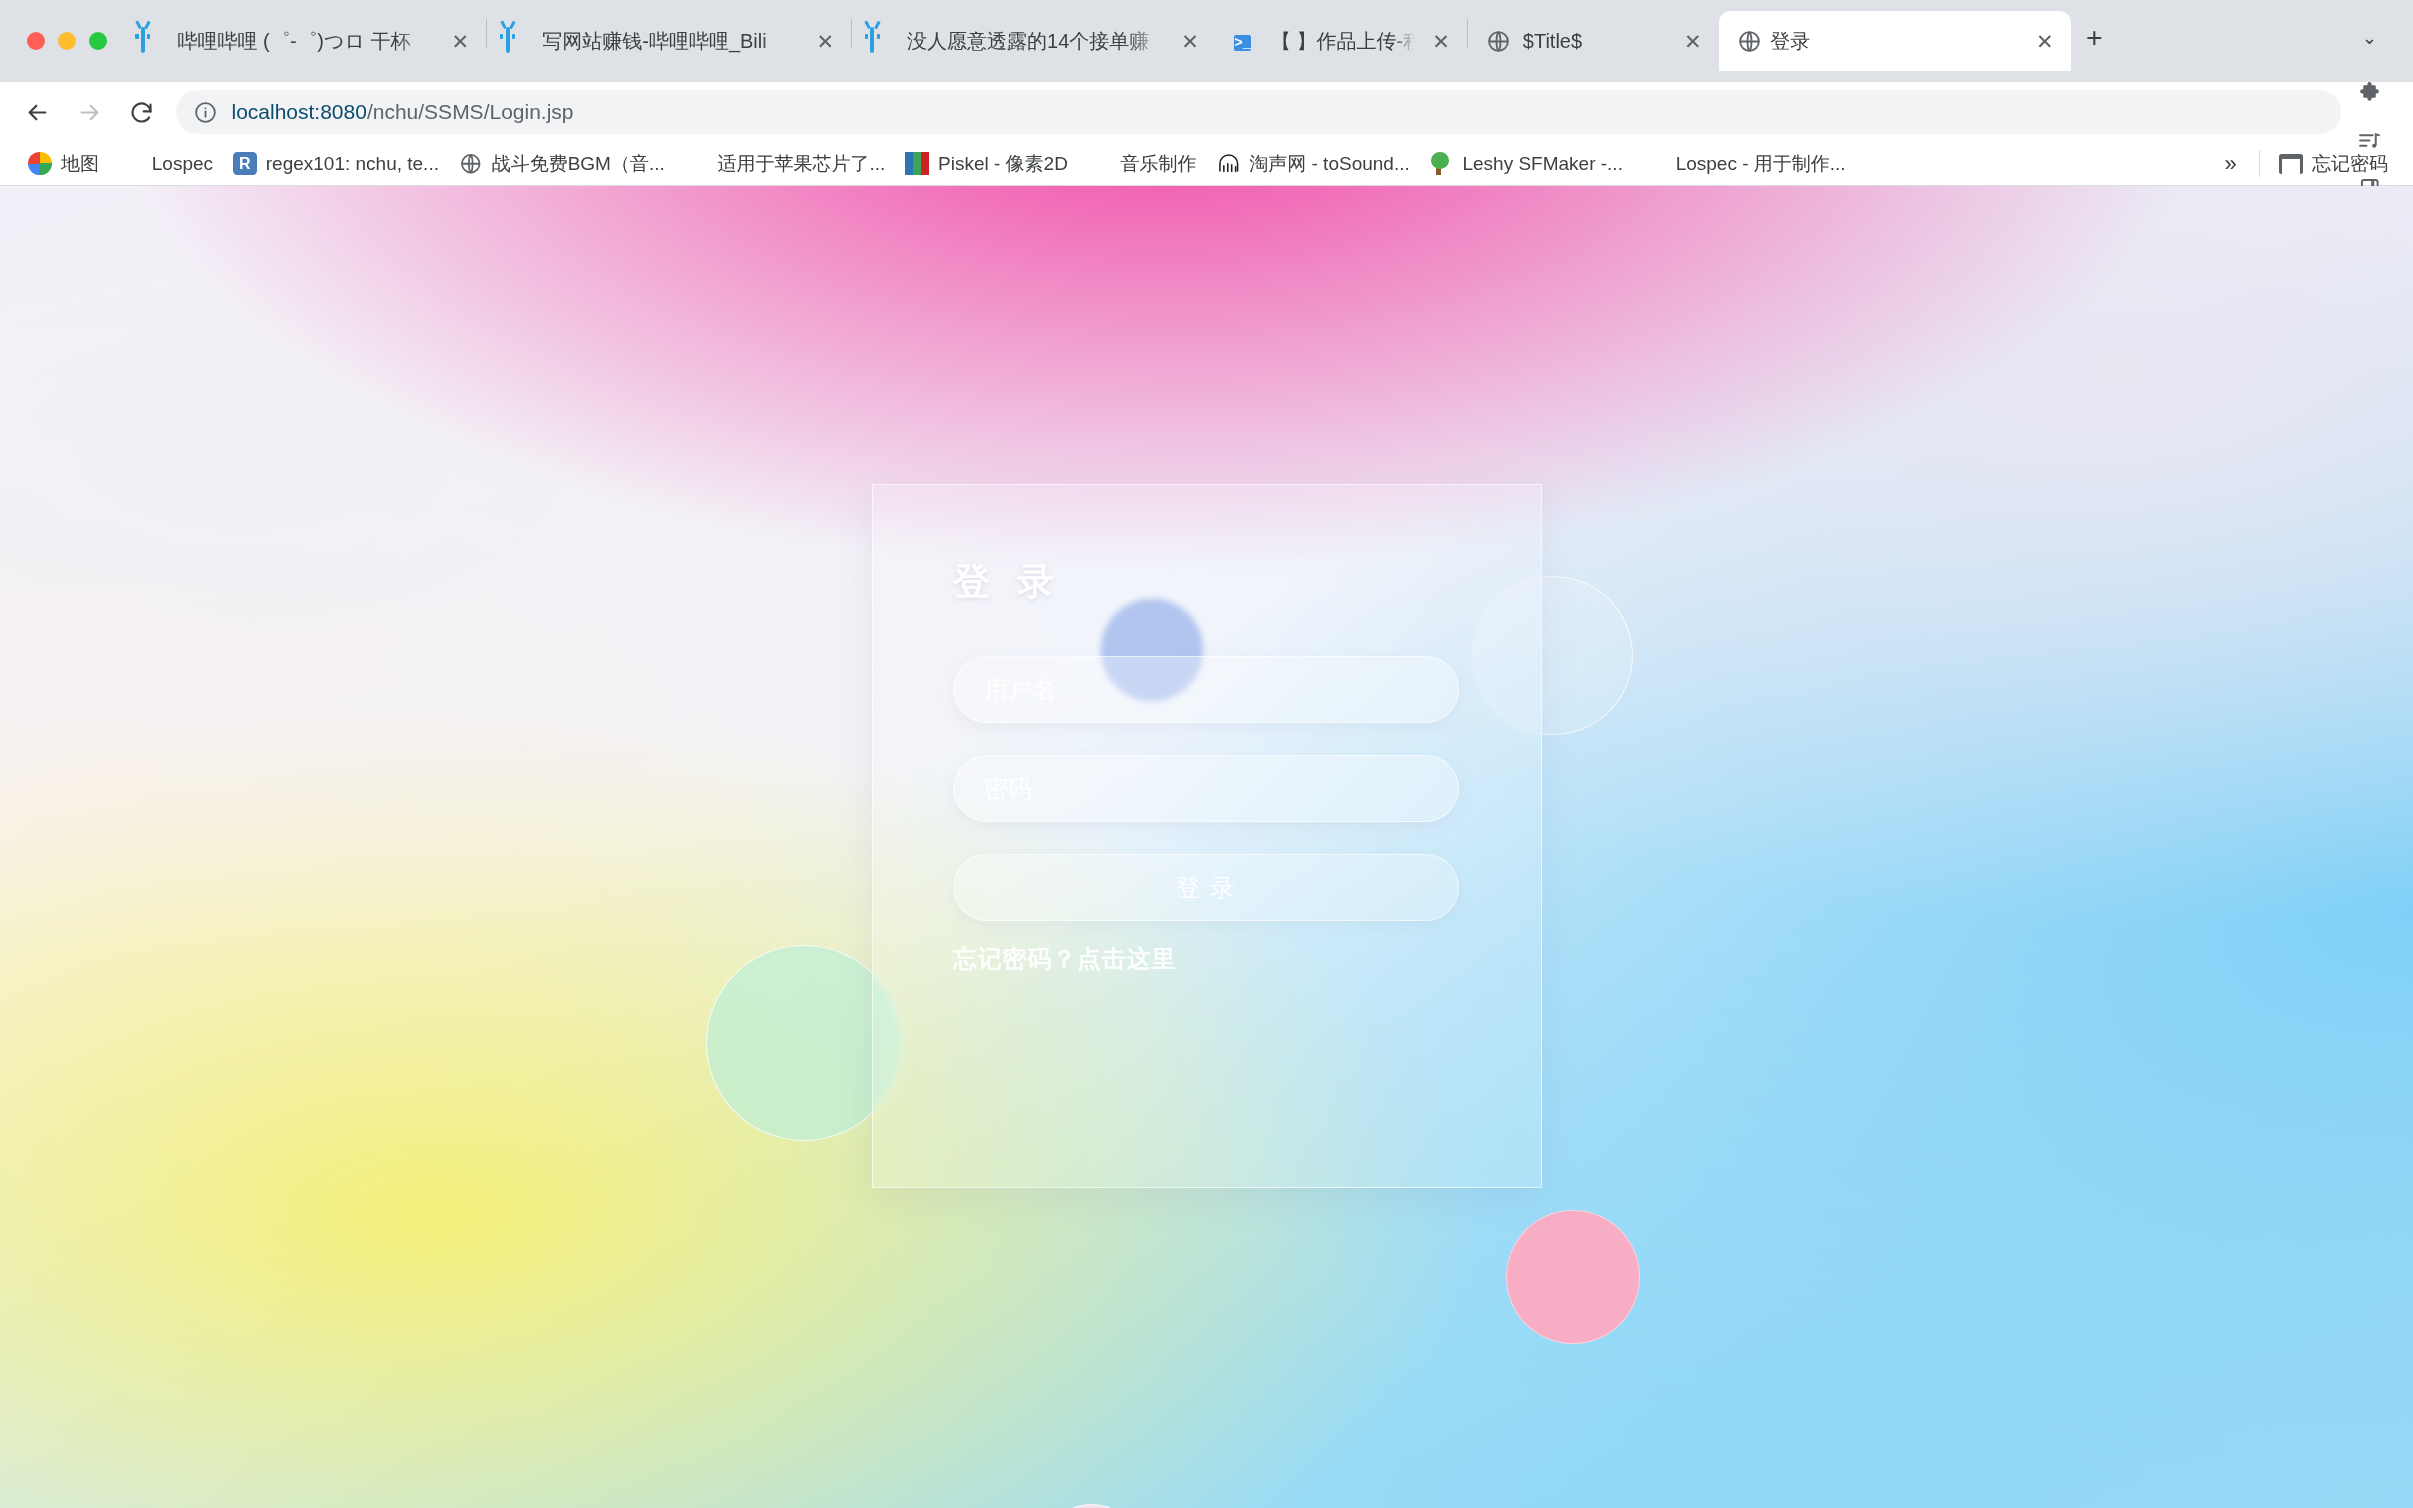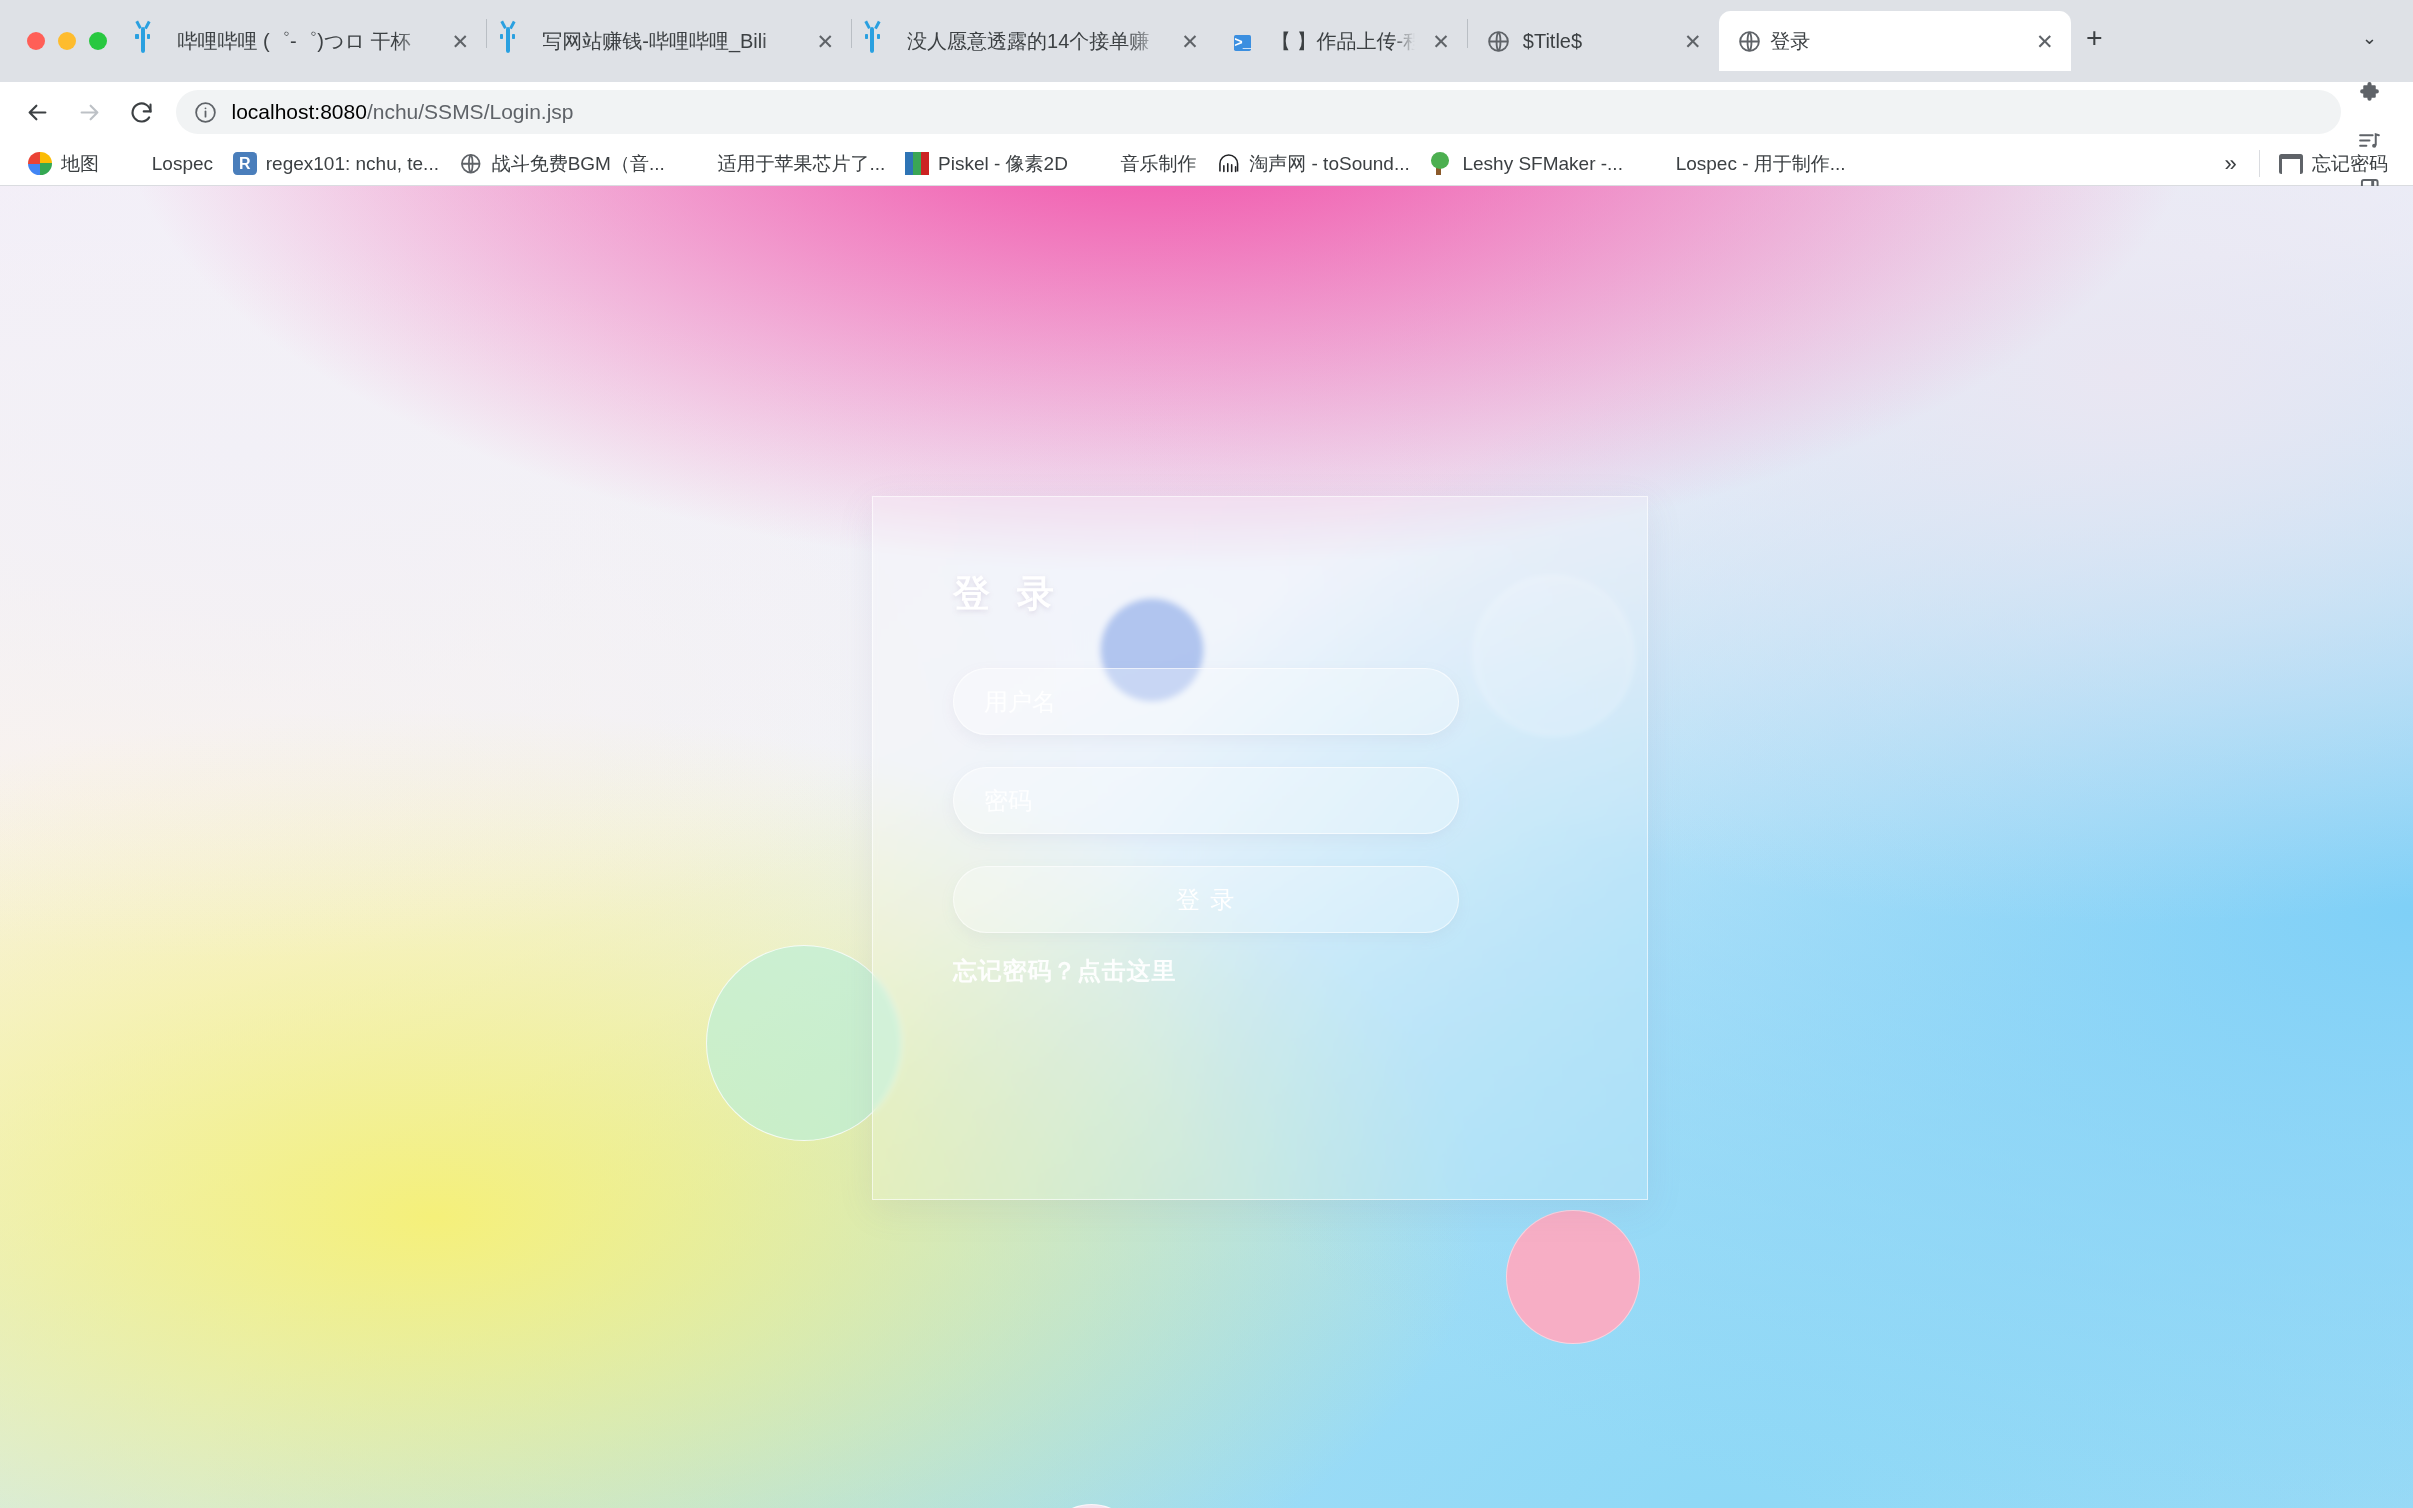--- a/index.html
+++ b/index.html
@@ -124,21 +124,21 @@
   .omnibox {
     flex: 1; height: 44px; background: #f1f3f4;
     border-radius: 22px; margin: 0 11.7px 0 8.4px;
     display: flex; align-items: center; padding: 0 17px;
     gap: 13.4px; min-width: 0;
   }
   .omnibox .info-ico {
     width: 25px; height: 25px; flex: 0 0 25px; color: #5f6368;
   }
   .url { font-size: 21px; color: #5f6368; white-space: nowrap; }
-  .url b { color: #000000; font-weight: normal; }
+  .url b { color: #0c4a6e; font-weight: normal; }
 
   .act-btn {
     width: 47px; height: 47px; flex: 0 0 47px;
     display: flex; align-items: center; justify-content: center;
     color: #5f6368;
   }
   .omni-actions { display: flex; align-items: center; margin-left: -8.4px; flex-direction: column; }
   .avatar {
     width: 37px; height: 37px; border-radius: 50%;
     background: #30869c; color: #fff; font-size: 16px;
@@ -223,22 +223,22 @@
   }
   #c-pink-sm {
     left: 1042px; top: 1318px; width: 99px; height: 99px;
     background: rgba(255,225,238,0.88);
     border: 1.7px solid rgba(255,255,255,0.65);
   }
 
   
   .login-card {
     position: absolute;
-    left: 872px; top: 310px;
-    width: 776px; height: 704px;
+    left: 872px; top: 298px;
+    width: 670px; height: 704px;
     background: rgba(255,255,255,0.18);
     border: 0.8px solid rgba(255,255,255,0.62);
     backdrop-filter: blur(3.4px);
     box-shadow: 0 10px 34px rgba(120,110,150,0.10);
     padding: 72px 80px 0 80px;
   }
   .login-title {
     font-size: 37px; font-weight: bold; color: #ffffff;
     letter-spacing: 8.4px;
     text-shadow: 0 1.7px 5px rgba(160,140,180,0.25);

